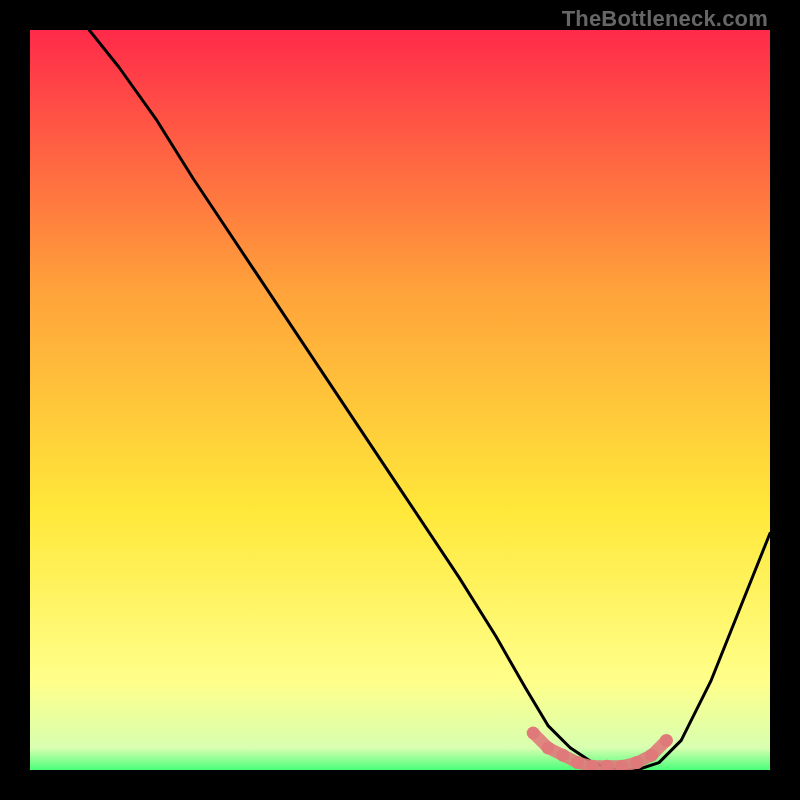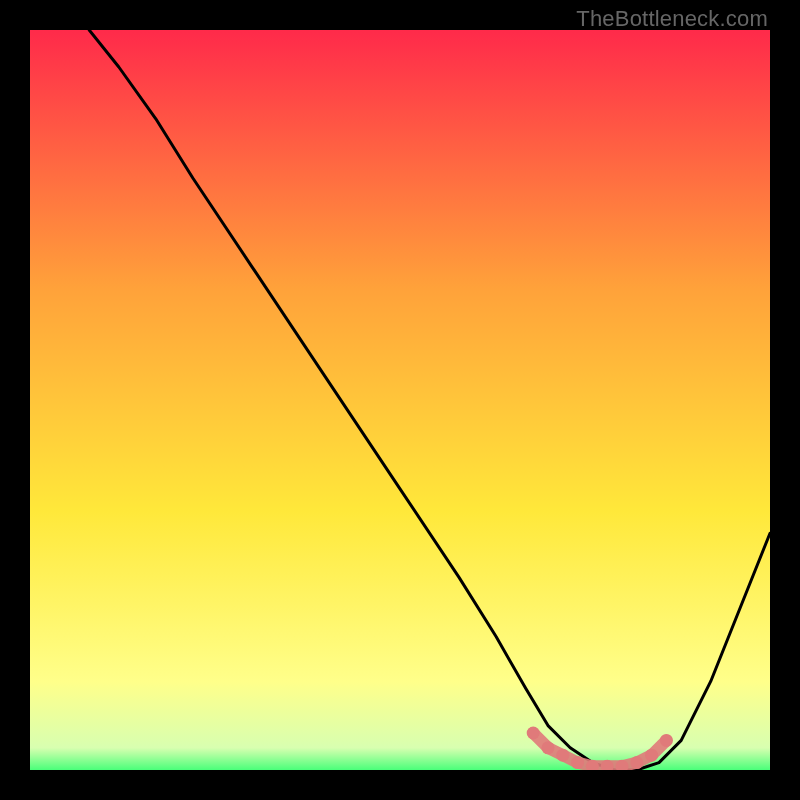--- a/index.html
+++ b/index.html
@@ -1,19 +1,19 @@
 <!DOCTYPE html>
 <html><head>
 <meta charset="utf-8">
 <style>
   * { margin: 0; padding: 0; box-sizing: border-box; }
   body { width: 800px; height: 800px; background: #000; position: relative; font-family: Arial, sans-serif; }
   .frame { position: absolute; top: 0; left: 0; width: 800px; height: 800px; background: #000; }
   .plot-area { position: absolute; top: 30px; left: 30px; width: 740px; height: 740px; }
-  .watermark { position: absolute; top: 6px; right: 32px; color: #666; font-size: 22px; font-weight: 400; letter-spacing: 0.2px; }
+  .watermark { position: absolute; top: 6px; right: 32px; color: #666; font-size: 22px; font-weight: 700; letter-spacing: 0.2px; }
   svg { display: block; }
 </style>
 </head>
 <body>
 
 <div class="frame">
   <div class="watermark">TheBottleneck.com</div>
   <div class="plot-area">
     <svg id="chart-svg" width="740" height="740" viewBox="0 0 740 740" preserveAspectRatio="none">
         <defs>

